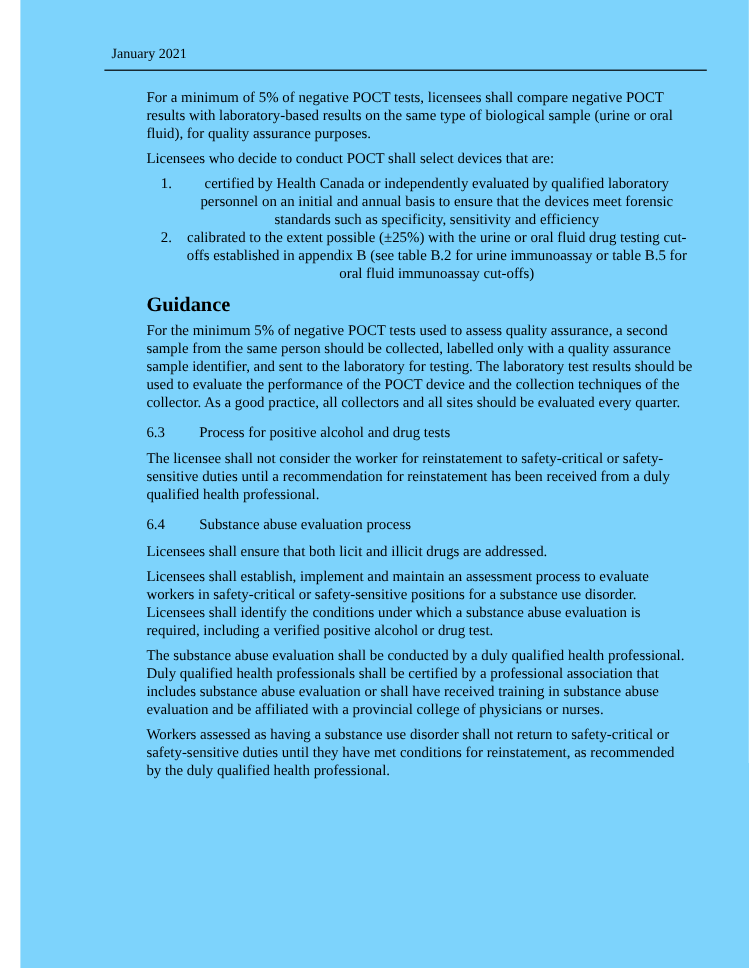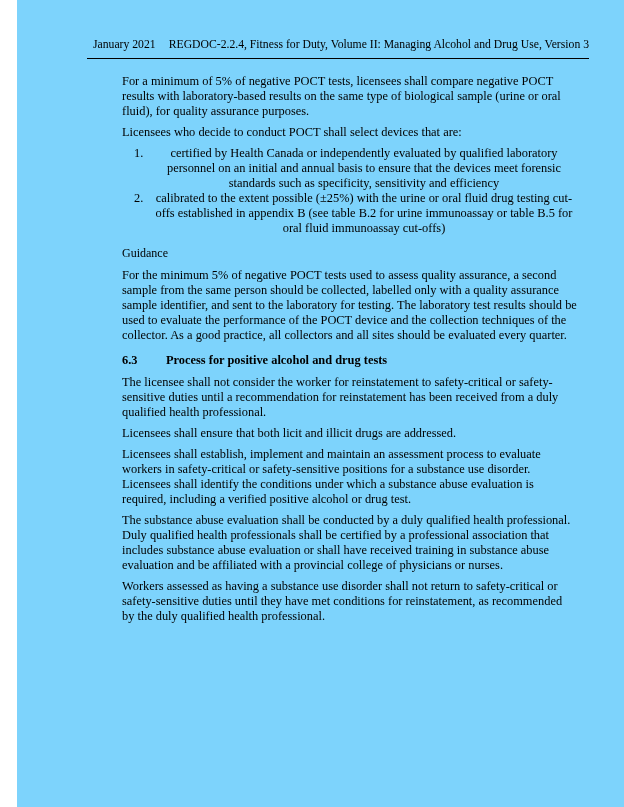--- a/index.html
+++ b/index.html
@@ -51,30 +51,30 @@
   .doc-list .marker {
     flex: none;
     width: 17px;
     margin-left: 12px;
   }
   .doc-list .li-text {
     flex: 1;
     text-align: center;
   }
   .guidance-heading {
-    font-size: 12px;
+    font-size: 17px;
     line-height: 15px;
-    font-weight: normal;
+    font-weight: bold;
     margin: 10px 0 7px 0;
   }
   .section-heading {
     display: flex;
     font-size: 12.4px;
     line-height: 15px;
-    font-weight: bold;
+    font-weight: normal;
     margin: 10px 0 7px 0;
   }
   .section-heading .sec-num {
     flex: none;
     width: 44px;
   }
   .footer {
     position: absolute;
     left: 0;
     right: 0;
@@ -84,21 +84,20 @@
     line-height: 14px;
   }
 </style>
 </head>
 <body>
 
 <div class="page">
 
   <div class="header">
     <span>January 2021</span>
-    <span>REGDOC-2.2.4, Fitness for Duty, Volume II: Managing Alcohol and Drug Use, Version 3</span>
   </div>
 
   <div class="content">
 
     <p class="para">For a minimum of 5% of negative POCT tests, licensees shall compare negative POCT results with laboratory-based results on the same type of biological sample (urine or oral fluid), for quality assurance purposes.</p>
 
     <p class="para">Licensees who decide to conduct POCT shall select devices that are:</p>
 
     <ol class="doc-list">
       <li class="li">
@@ -117,20 +116,24 @@
     <p class="para">For the minimum 5% of negative POCT tests used to assess quality assurance, a second sample from the same person should be collected, labelled only with a quality assurance sample identifier, and sent to the laboratory for testing. The laboratory test results should be used to evaluate the performance of the POCT device and the collection techniques of the collector. As a good practice, all collectors and all sites should be evaluated every quarter.</p>
 
     <div class="section-heading">
       <span class="sec-num">6.3</span>
       <span class="sec-title">Process for positive alcohol and drug tests</span>
     </div>
 
 
     <p class="para">The licensee shall not consider the worker for reinstatement to safety-critical or safety-sensitive duties until a recommendation for reinstatement has been received from a duly qualified health professional.</p>
 
+    <div class="section-heading">
+      <span class="sec-num">6.4</span>
+      <span class="sec-title">Substance abuse evaluation process</span>
+    </div>
 
     <p class="para">Licensees shall ensure that both licit and illicit drugs are addressed.</p>
 
     <p class="para">Licensees shall establish, implement and maintain an assessment process to evaluate workers in safety-critical or safety-sensitive positions for a substance use disorder. Licensees shall identify the conditions under which a substance abuse evaluation is required, including a verified positive alcohol or drug test.</p>
 
     <p class="para">The substance abuse evaluation shall be conducted by a duly qualified health professional. Duly qualified health professionals shall be certified by a professional association that includes substance abuse evaluation or shall have received training in substance abuse evaluation and be affiliated with a provincial college of physicians or nurses.</p>
 
     <p class="para">Workers assessed as having a substance use disorder shall not return to safety-critical or safety-sensitive duties until they have met conditions for reinstatement, as recommended by the duly qualified health professional.</p>
 
   </div>

